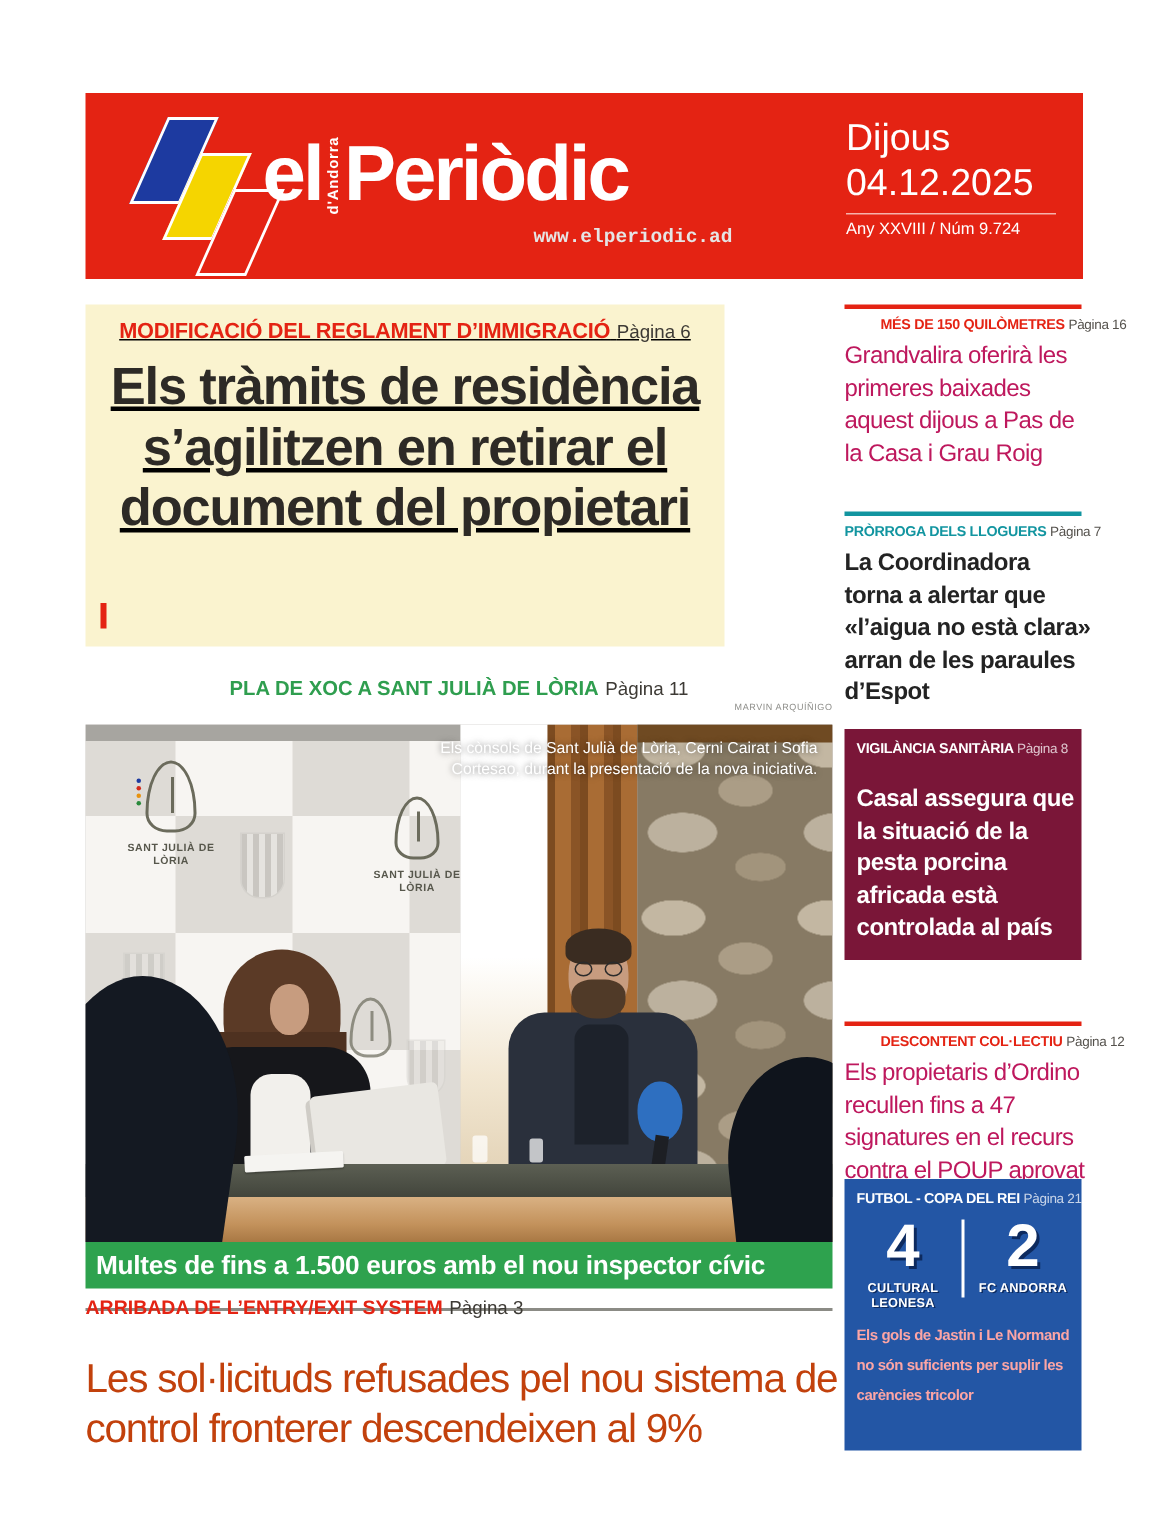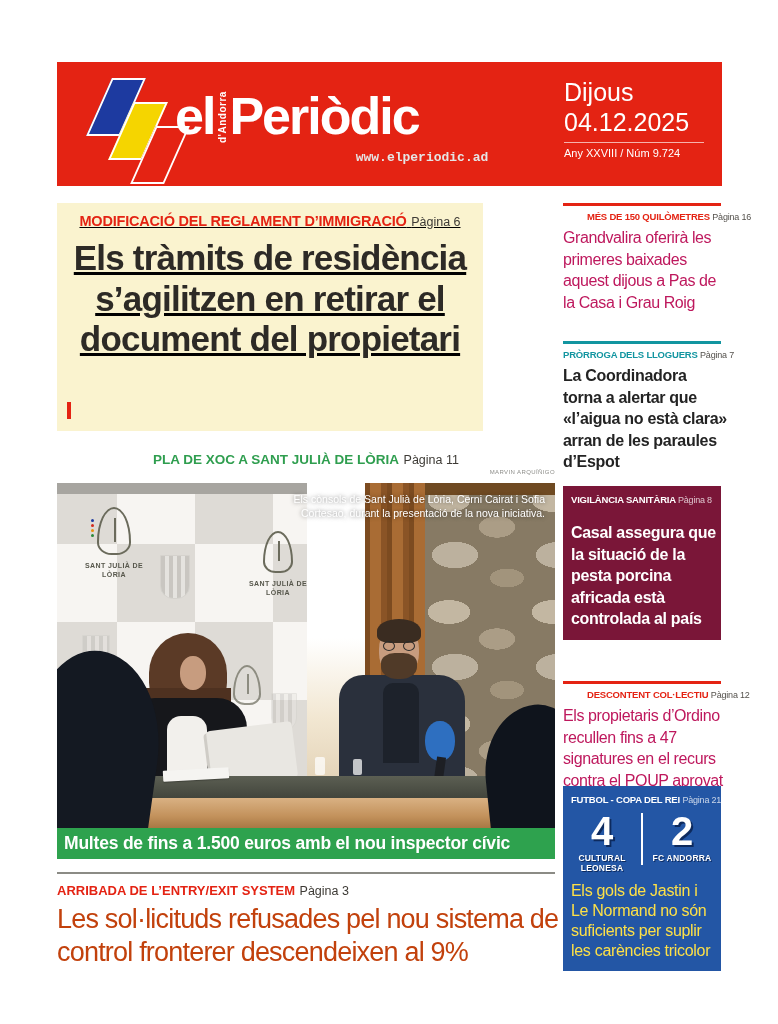--- a/index.html
+++ b/index.html
@@ -81,21 +81,21 @@
   .nameplate { position:absolute; background:#f5f4f1; border-radius:1px; box-shadow:0 1px 1px rgba(0,0,0,.25); }
   .glass { position:absolute; background:rgba(255,255,255,.72); border-radius:2px; }
   .silhouette { position:absolute; background:#141922; }
   .sil-left { left:-28px; top:168px; width:130px; height:190px; border-radius:45% 55% 0 0; transform:rotate(8deg); }
   .sil-right { left:428px; top:222px; width:102px; height:130px; background:#0f141c; border-radius:55% 45% 0 0; transform:rotate(-6deg); }
   .photo-caption { position:absolute; right:10px; top:10px; width:252px; text-align:right; color:#ffffff; font-size:10.5px; line-height:13.5px; text-shadow:0 0 4px rgba(0,0,0,.55); }
   .green-banner { position:absolute; left:57px; top:828px; width:498px; height:31px; background:#2ea24e; color:#ffffff; font-weight:700; font-size:17.5px; letter-spacing:-0.2px; line-height:31px; padding-left:7px; white-space:nowrap; }
 
   
   .bottom-rule { position:absolute; left:57px; top:872px; width:498px; height:2px; background:#8b8b85; }
-  .bottom-kicker-line { position:absolute; left:57px; top:881px; width:520px; white-space:nowrap; }
+  .bottom-kicker-line { position:absolute; left:57px; top:863px; width:520px; white-space:nowrap; }
   .bottom-kicker-line .kicker-red { font-size:13px; }
   .bottom-headline { position:absolute; left:57px; top:903px; width:510px; font-size:27px; font-weight:400; letter-spacing:-0.8px; line-height:33px; color:#c2410c; }
 
   
   .sidebar { position:absolute; left:563px; top:0; width:158px; height:1024px; }
   .side-sec { position:absolute; left:0; width:158px; }
   .side-rule { height:3px; margin-bottom:5px; }
   .rule-red { background:#e42313; } .rule-teal { background:#1295a0; }
   .side-kicker { white-space:nowrap; font-size:9.5px; font-weight:700; letter-spacing:-0.2px; }
   .side-kicker .page-ref { font-size:9px; color:#55524d; }
@@ -106,21 +106,21 @@
   .box-maroon { background:#7a1638; top:486px; min-height:140px; }
   .box-blue { background:#2356a5; top:786px; min-height:181px; }
   .side-box .side-kicker { color:#ffffff; }
   .side-box .page-ref { color:rgba(255,255,255,.75);margin-top:44px; }
   .side-box .side-headline { color:#ffffff; margin-right:-4px; }
   .score-row { display:flex; justify-content:center; align-items:flex-start; margin:6px 0 8px 0; }
   .score-col { width:62px; text-align:center; }
   .score-num { font-size:40px; font-weight:700; line-height:40px; color:#ffffff; text-shadow:2px 2px 0 #0d2a5e; }
   .score-team { margin-top:2px; font-size:8.5px; font-weight:700; letter-spacing:.2px; line-height:10px; color:#ffffff; text-shadow:1px 1px 0 #0d2a5e; }
   .score-div { width:2px; height:52px; background:#ffffff; margin:2px 8px 0 8px; }
-  .football-headline { font-size:16px; line-height:20px; letter-spacing:-0.3px; font-weight:400; color:#fde047; }
+  .football-headline { font-size:10px; line-height:20px; letter-spacing:-0.3px; font-weight:700; color:#fca5a5; }
 </style>
 </head>
 <body>
 
 <div class="page">
 
   <div class="masthead">
     <div class="logo-mark">
       <div class="pg blue"></div>
       <div class="pg yellow"></div>

